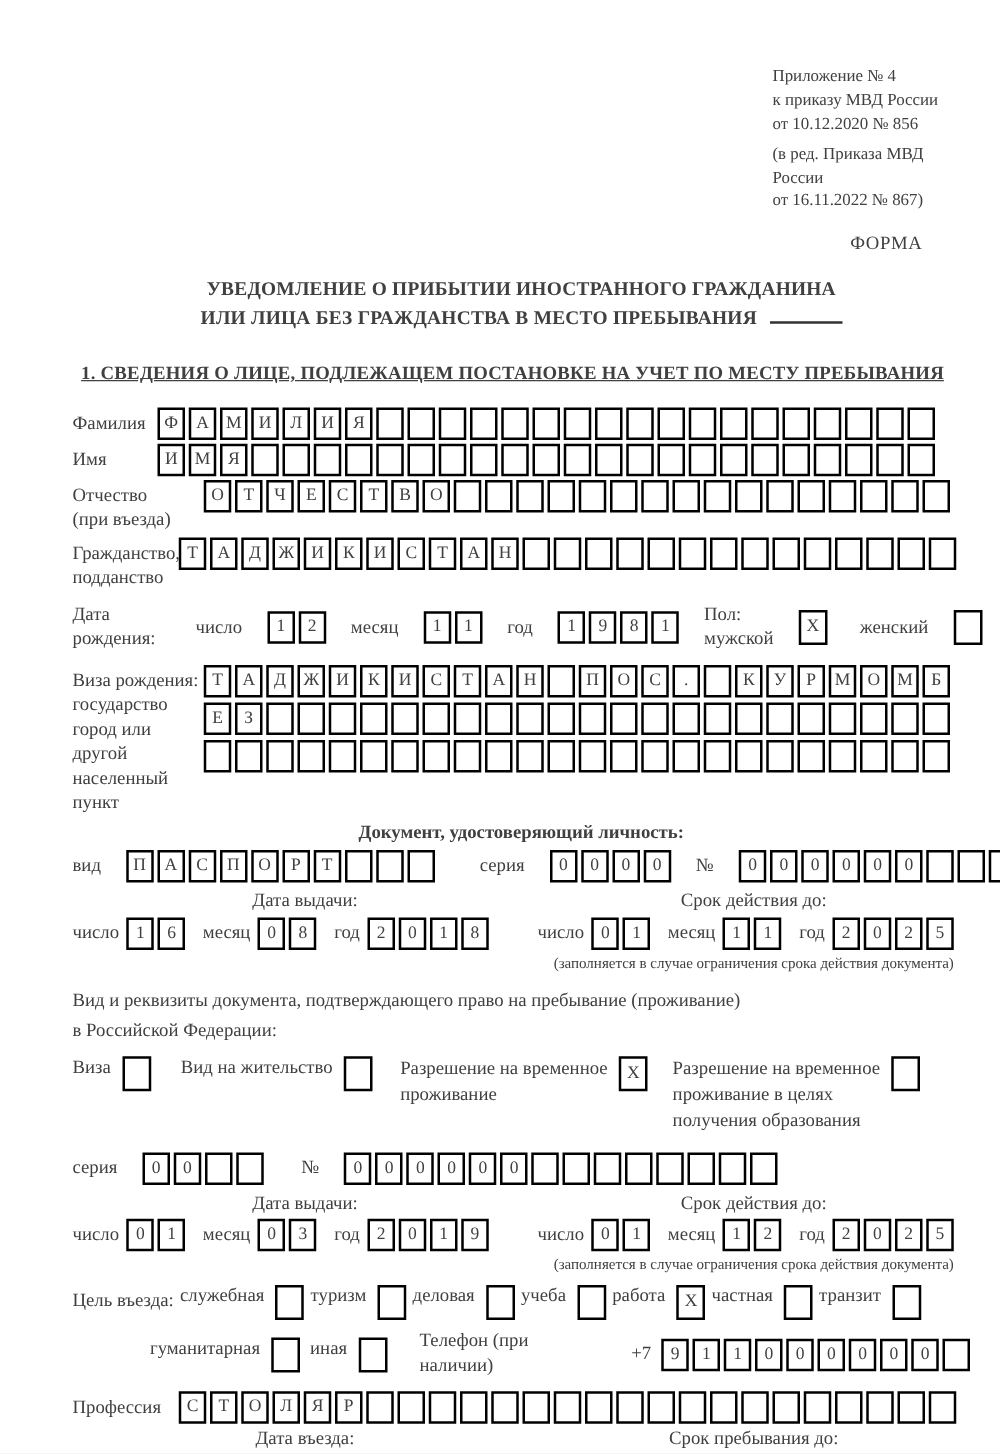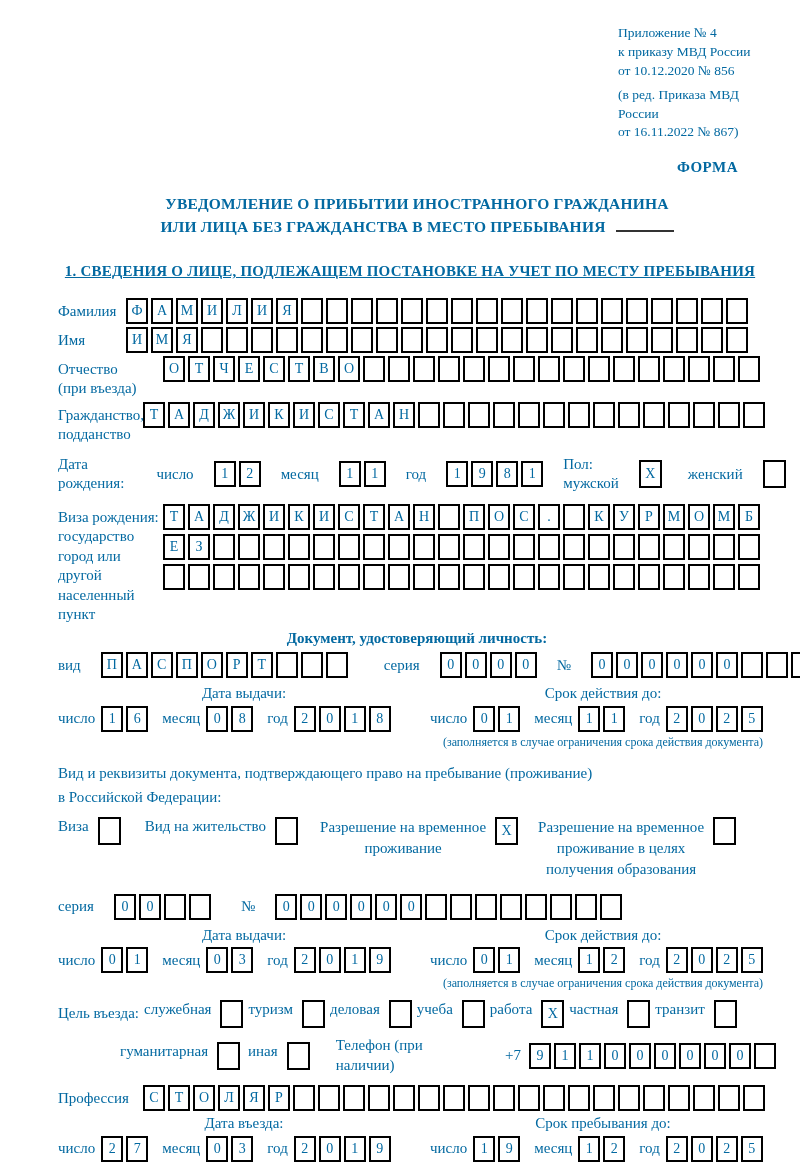--- a/index.html
+++ b/index.html
@@ -1,32 +1,32 @@
 <!DOCTYPE html>
 <html><head>
 <meta charset="utf-8">
 <style>
   html, body { margin: 0; padding: 0; background: #e8e8e8; }
   .page {
     position: relative;
     width: 800px; height: 1163px;
     box-sizing: border-box;
     margin: 0 auto;
-    padding: 24px 24px 16px 58px;
+    padding: 52px 24px 16px 58px;
     background: #ffffff;
-    color: #0369a1;
+    color: #404040;
     font-family: "Liberation Serif", serif;
     font-size: 15px;
     overflow: hidden;
     line-height: 1.3;
   }
   
   .annex { margin-left: 560px; font-size: 13.5px; line-height: 1.4; }
   .annex-note { margin-top: 5px; }
-  .forma { text-align: right; margin: 16px 38px 0 0; font-weight: bold; font-size: 15px; letter-spacing: 0.5px; }
+  .forma { text-align: right; margin: 16px 38px 0 0; font-weight: normal; font-size: 15px; letter-spacing: 0.5px; }
   
   .title { text-align: center; font-weight: bold; font-size: 15.5px; line-height: 1.5; margin: 14px 0 0 0; letter-spacing: 0.2px; }
   .blank-line { display: inline-block; width: 58px; border-bottom: 2px solid #333; margin-left: 10px; vertical-align: baseline; }
   .section-title { font-weight: bold; font-size: 15px; margin: 24px 0 16px -14px; text-align: center; letter-spacing: 0.2px; text-decoration: underline; }
   
   .row { display: flex; align-items: flex-start; margin-bottom: 3px; }
   .lbl { flex: 0 0 auto; padding-top: 4px; line-height: 1.3; }
   .w68 { width: 68px; } .w85 { width: 85px; } .w105 { width: 105px; } .w50 { width: 50px; }
   .cells { display: inline-flex; gap: 3px; flex: 0 0 auto; vertical-align: middle; }
   .cell {
@@ -42,21 +42,21 @@
   .dates { display: flex; margin-top: 6px; }
   .dhalf-l { width: 372px; flex: 0 0 auto; }
   .dhalf-r { flex: 1; }
   .dtitle { text-align: center; margin-bottom: 2px; }
   .dfields { display: flex; align-items: center; gap: 6px; }
   .dfields .g { display: flex; align-items: center; gap: 6px; margin-right: 8px; }
   .dnote { font-size: 12px; text-align: center; margin-top: 3px; white-space: nowrap; }
   .inline-row { display: flex; align-items: center; gap: 20px; margin-top: 10px; flex-wrap: nowrap; }
   .res-text { margin-top: 12px; line-height: 1.55; }
   .res-opts { display: flex; align-items: flex-start; gap: 10px; margin-top: 8px; }
-  .opt-multiline { text-align: center; line-height: 1.4; }
+  .opt-multiline { line-height: 1.4; }
   .opt { display: flex; align-items: flex-start; gap: 9px; } .mt10 { margin-top: 10px; }
   .doc-title { font-weight: bold; text-align: center; margin: 4px 0 4px 0; }
   .nwrap { white-space: nowrap; }
 </style>
 </head>
 <body>
 
 <div class="page">
 
   <div class="annex">

